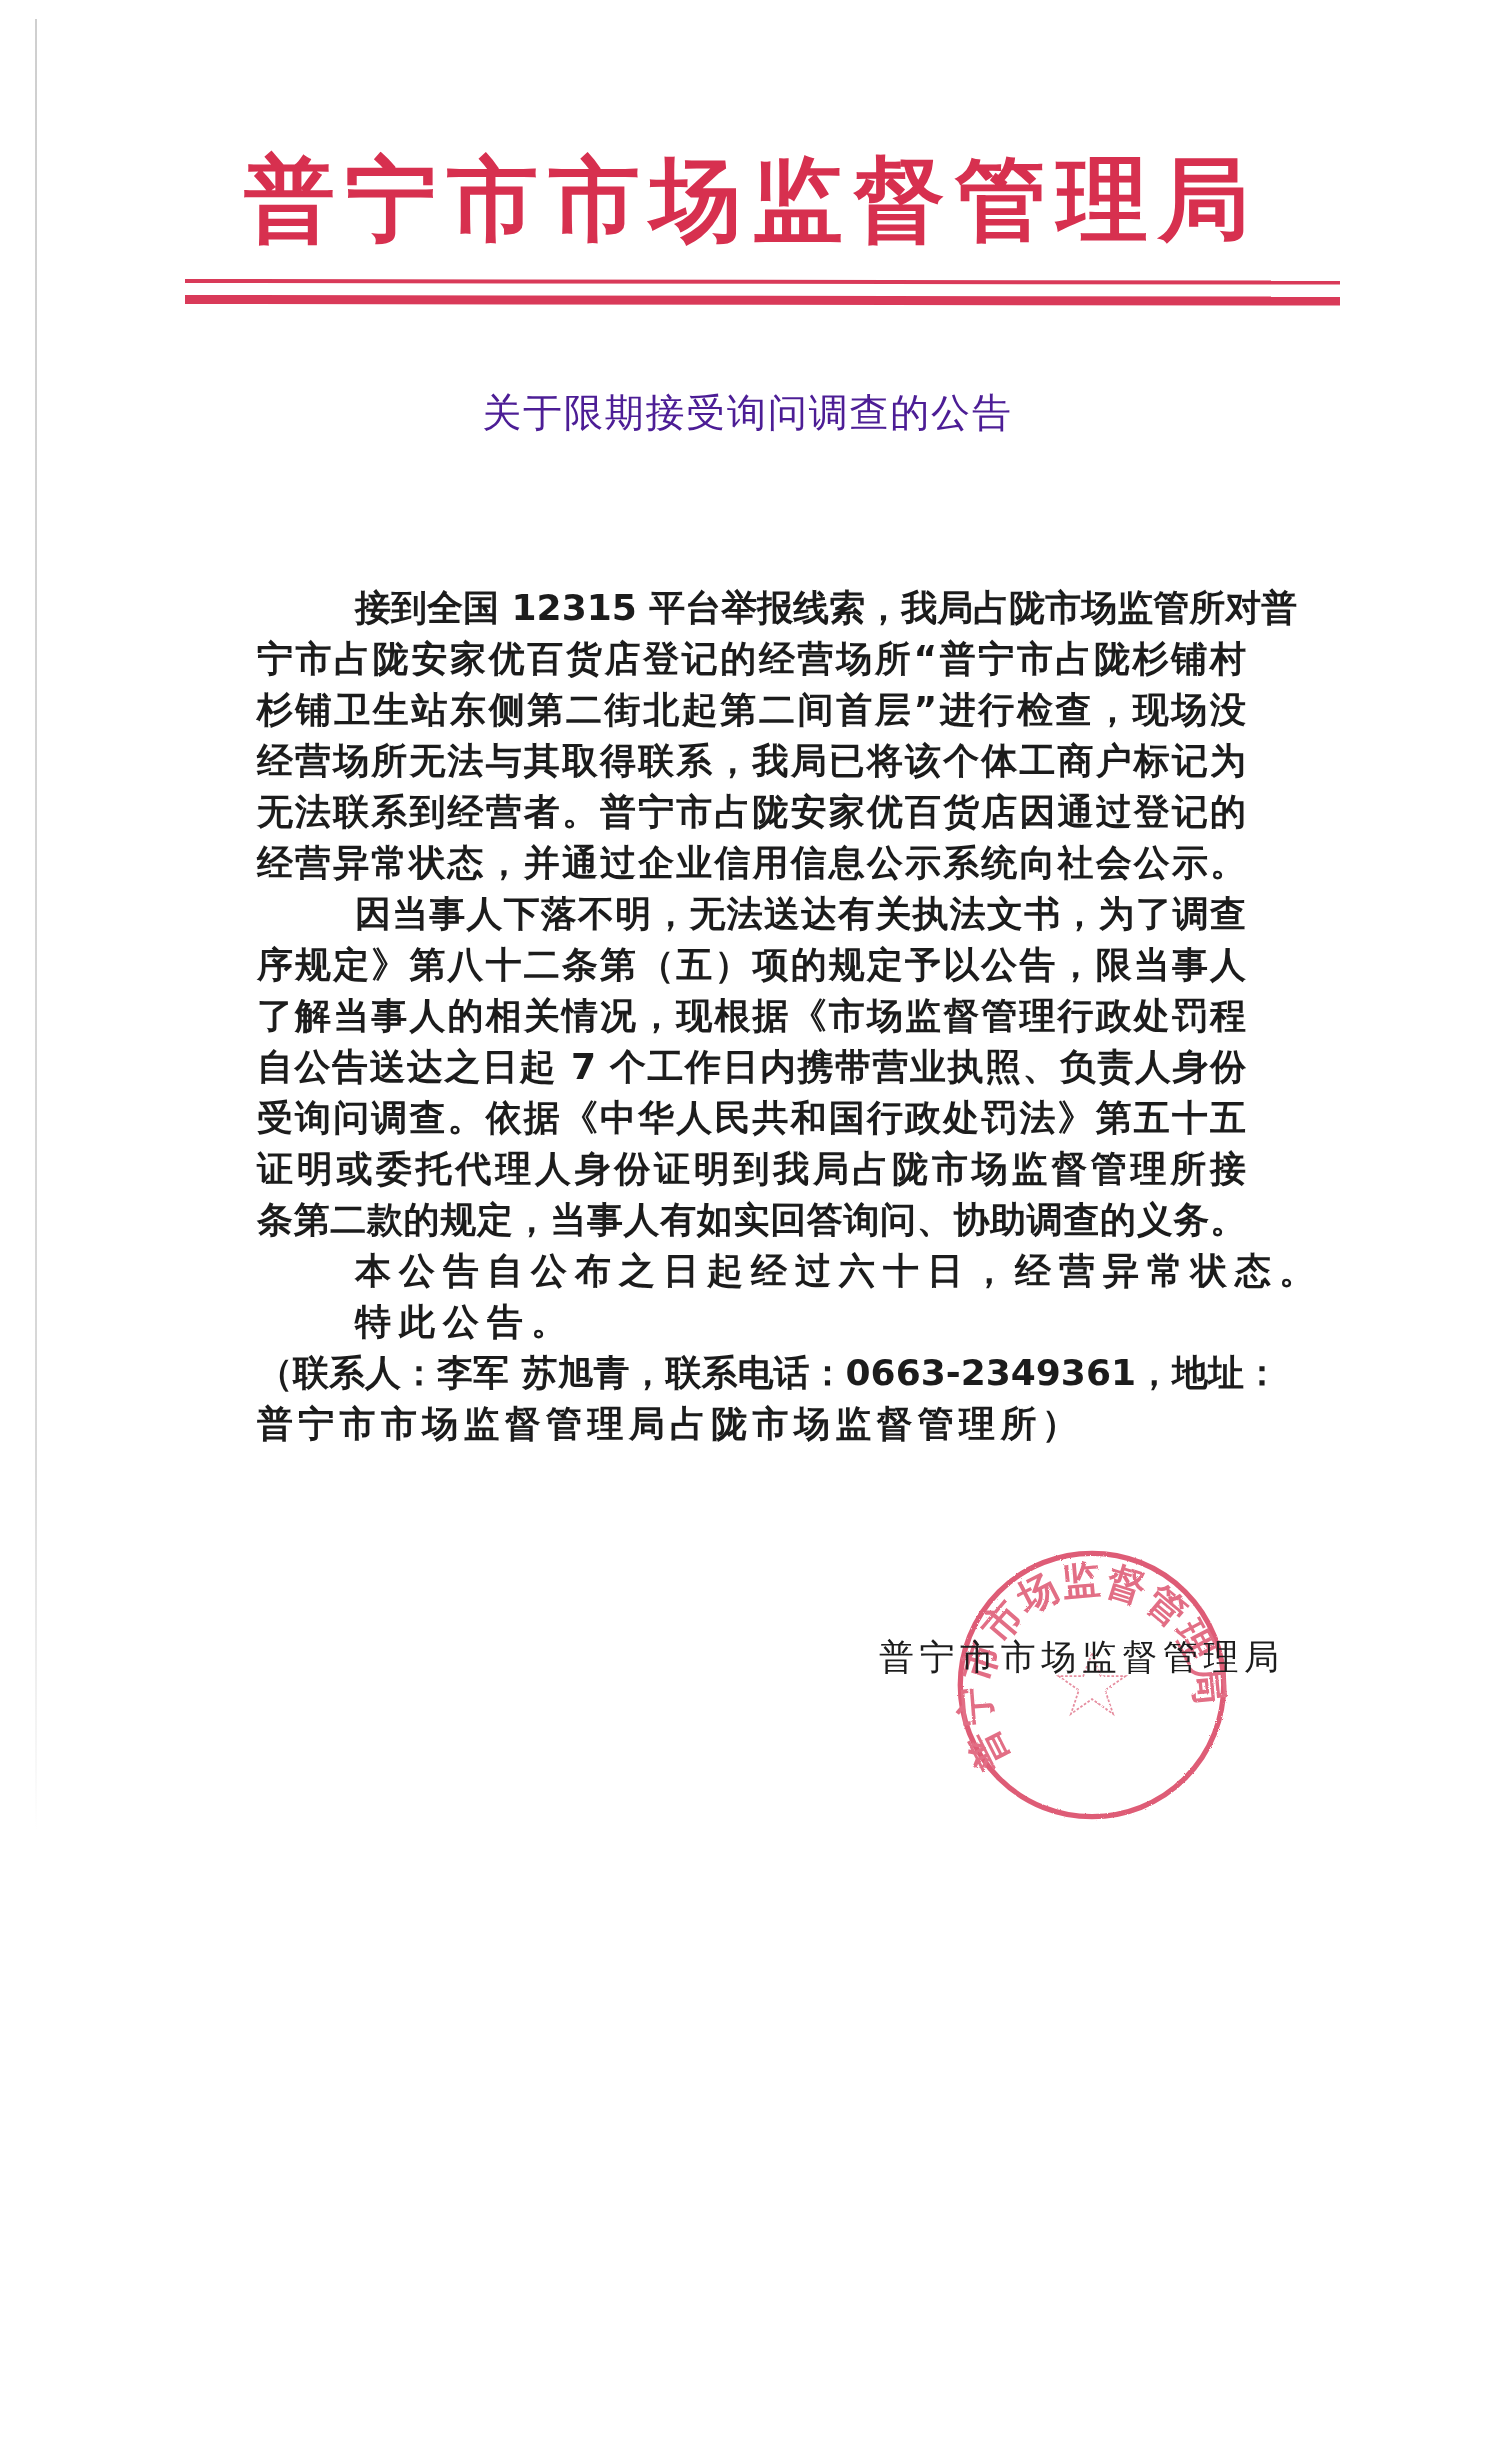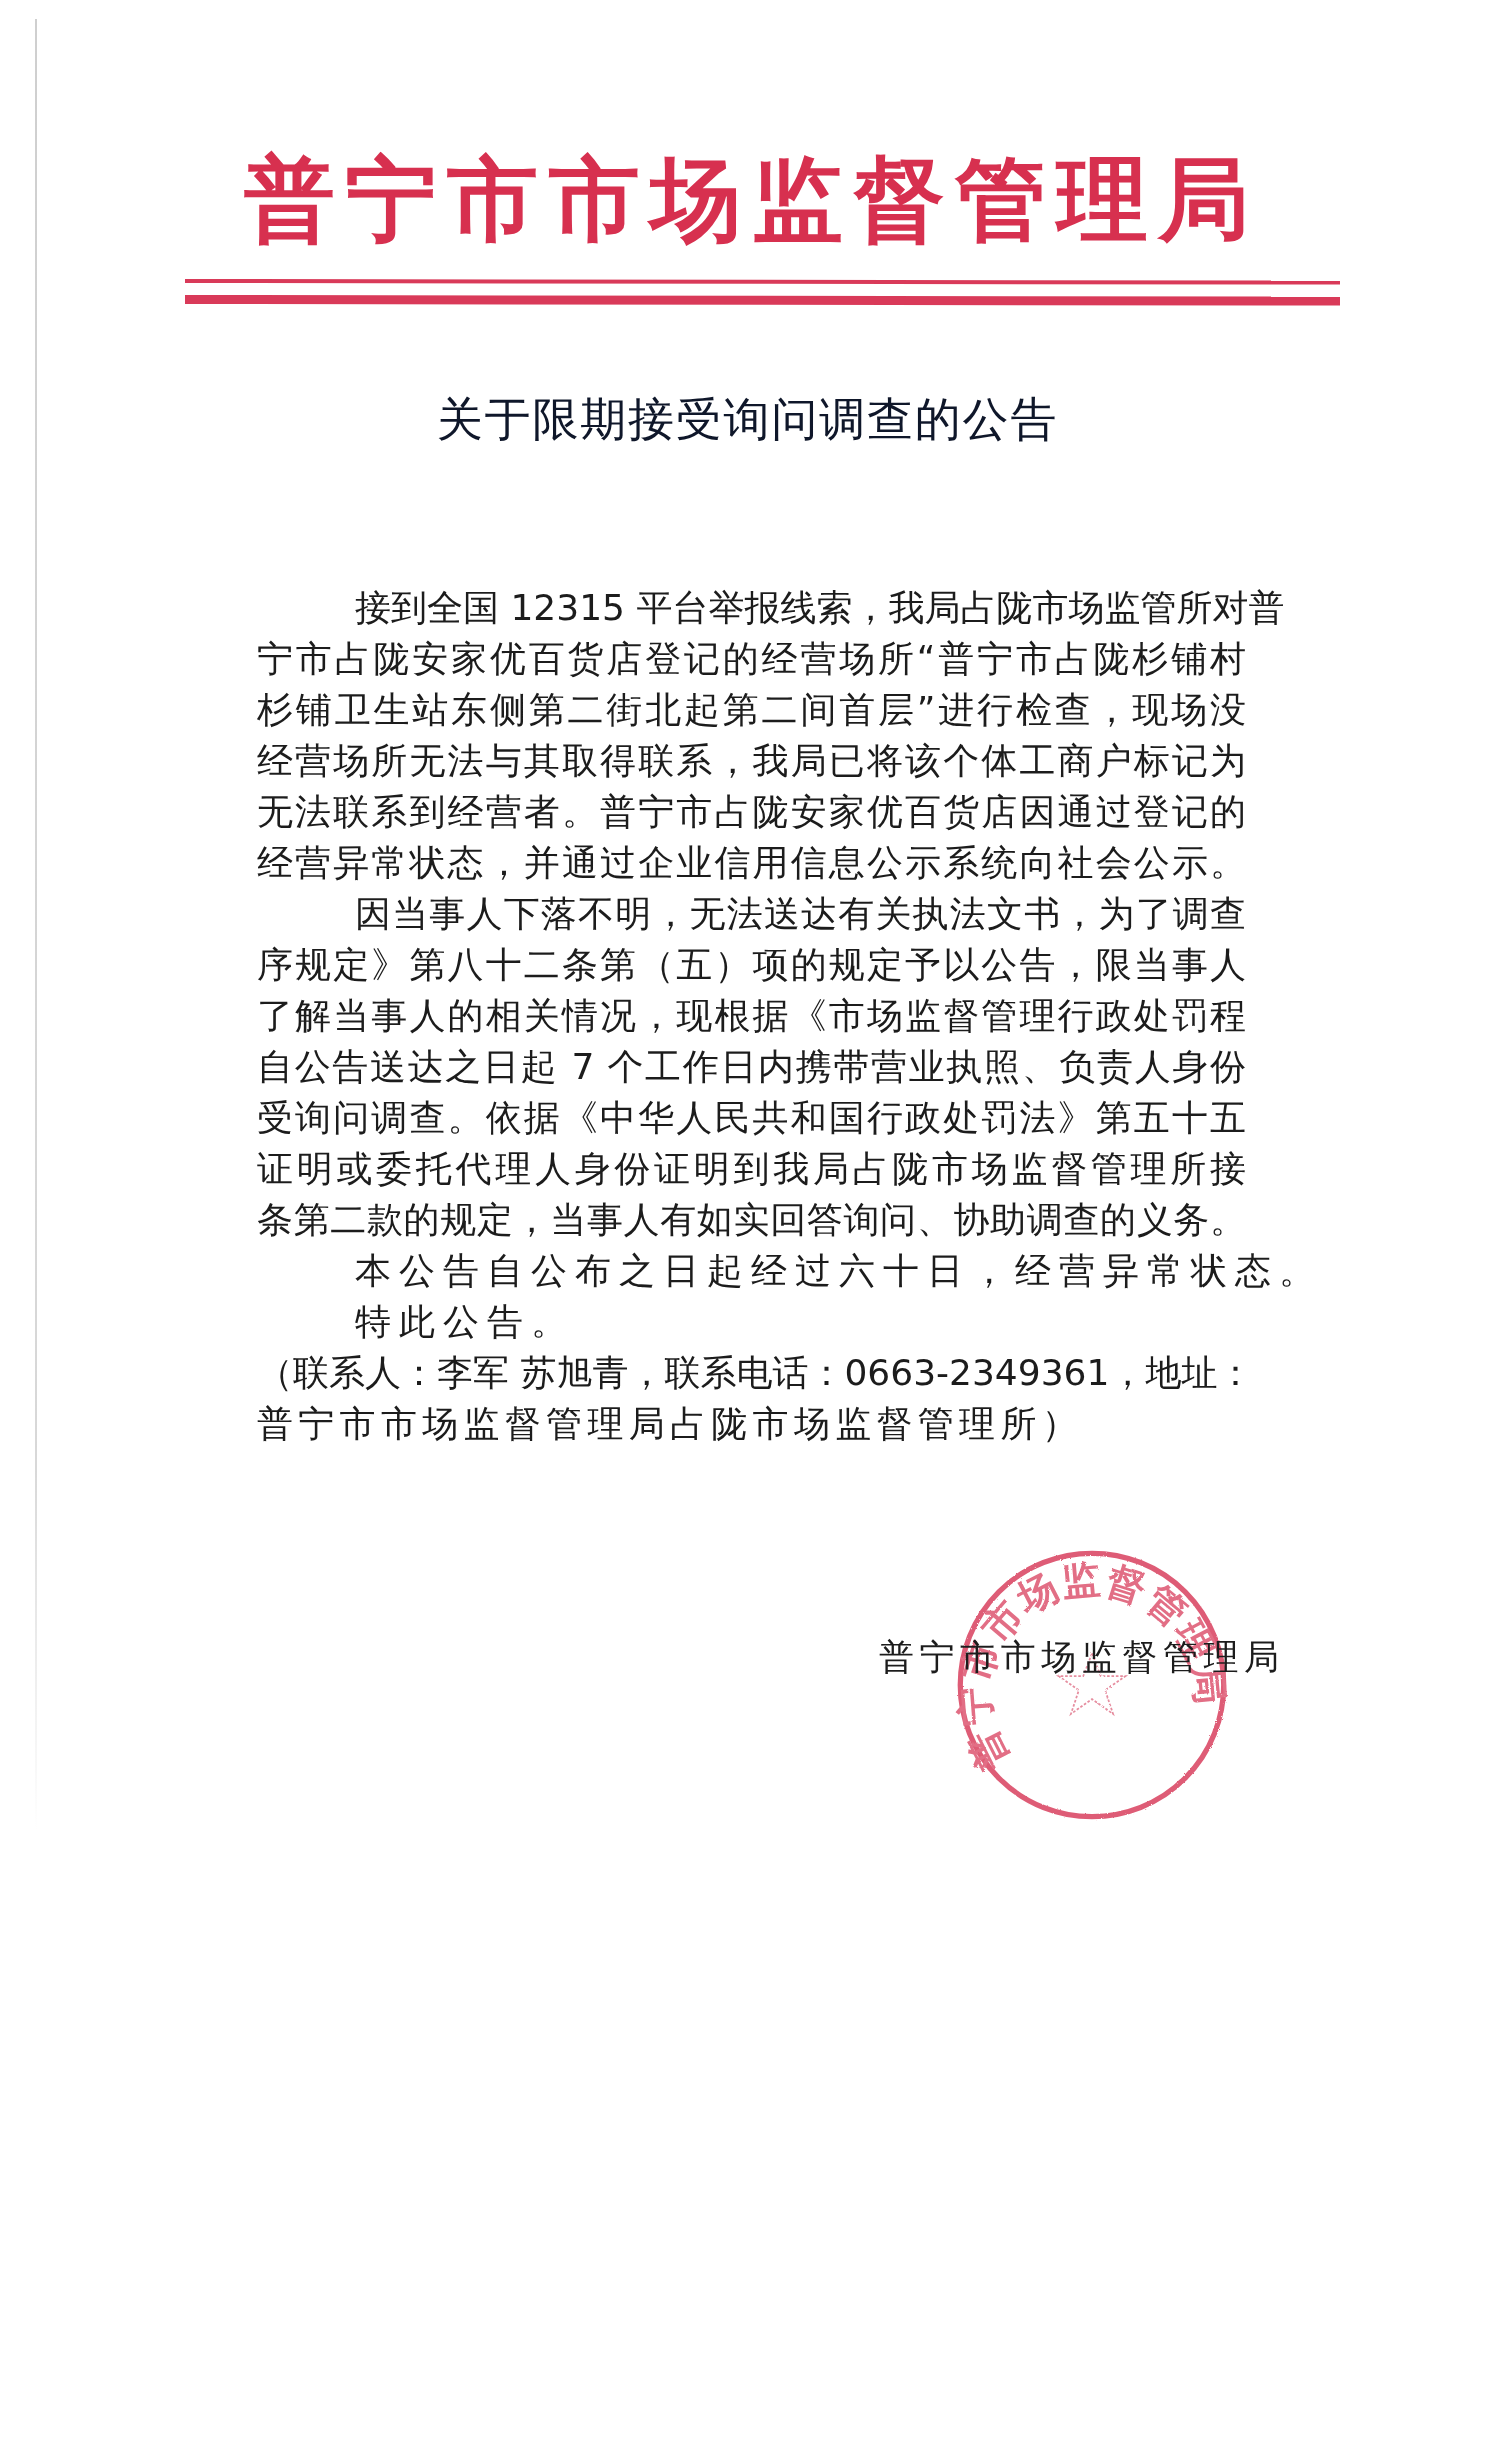--- a/index.html
+++ b/index.html
@@ -57,42 +57,43 @@
       background: #d93a59;
       transform: rotate(0.08deg);
       transform-origin: left center;
     }
     .doc-title {
       position: absolute;
       left: 0;
       top: 397px;
       width: 1495px;
       text-align: center;
-      font-family: Liberation Serif, serif;
-      font-size: 46px;
+      font-family: Liberation Mono, monospace;
+      font-size: 39px;
       letter-spacing: 1.8px;
-      color: #0f172a;
+      color: #4c1d95;
       line-height: 1;
     }
     .body-text {
       position: absolute;
       left: 257px;
       top: 582px;
       width: 989px;
       font-family: "DejaVu Sans", "Liberation Sans", sans-serif;
       font-size: 36px;
       line-height: 51px;
       color: #1c1c1c;
     }
     .line {
       display: block;
       white-space: nowrap;
       text-align: justify;
       text-align-last: justify;
       height: 51px;
+      font-weight: bold;
     }
     .line.indent {
       padding-left: 98px;
     }
     .line.short {
       text-align-last: left;
       letter-spacing: 8px;
     }
     .signature {
       position: absolute;

